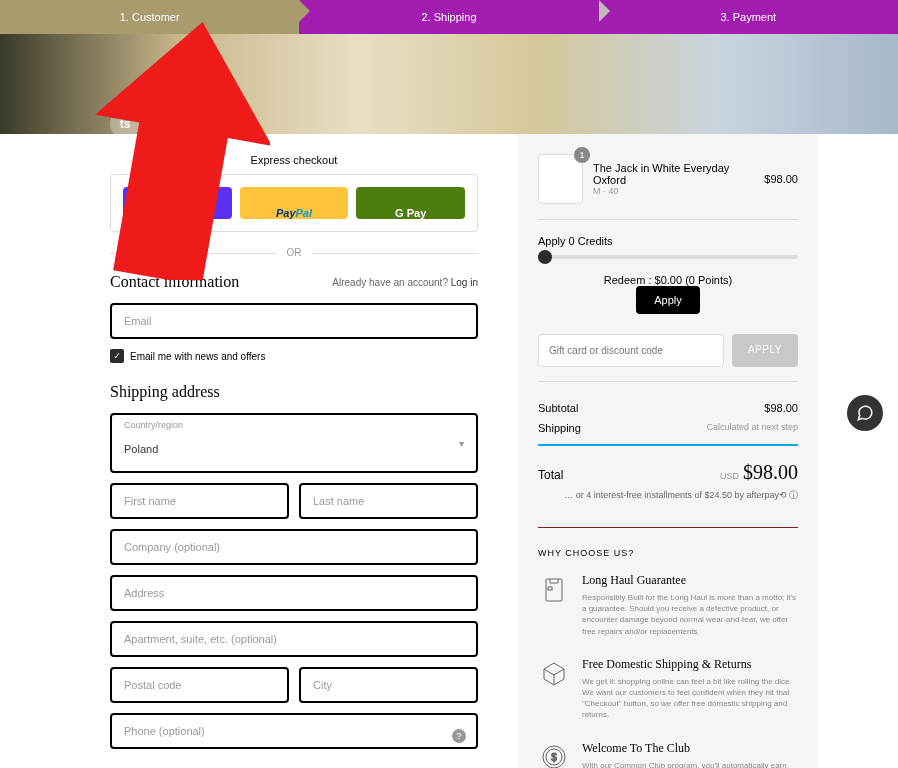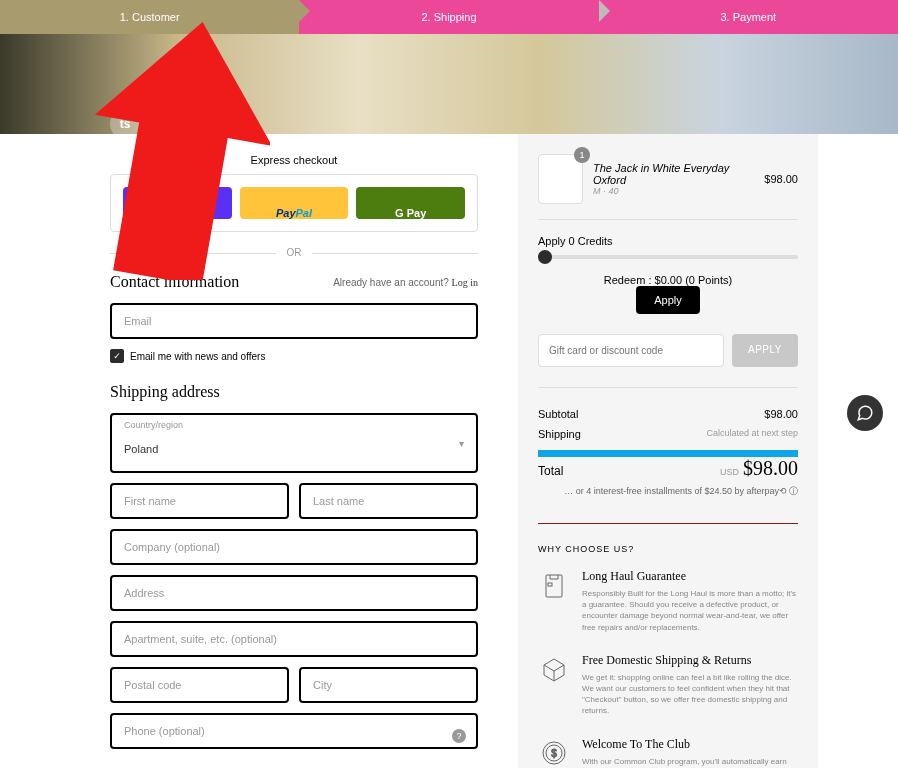--- a/index.html
+++ b/index.html
@@ -2,76 +2,76 @@
 <html><head>
 <meta charset="utf-8">
 <style>
 * { box-sizing: border-box; margin: 0; padding: 0; }
 body { font-family: -apple-system, BlinkMacSystemFont, "Segoe UI", sans-serif; background: #fff; width: 898px; position: relative; }
 .progress-bar { display: flex; height: 34px; }
 .progress-step { flex: 1; display: flex; align-items: center; justify-content: center; font-size: 11px; color: #fff; position: relative; }
 .progress-step::after { content: ''; position: absolute; right: -11px; top: 0; width: 0; height: 0; border-top: 11px solid transparent; border-bottom: 11px solid transparent; z-index: 2; }
 .progress-step.active { background: #a89b6e; }
 .progress-step.active::after { border-left: 11px solid #a89b6e; }
-.progress-step.inactive { background: #ec4899; }
+.progress-step.inactive { background: #a21caf; }
 .progress-step.inactive::after { border-left: 11px solid #bcbcbc; }
 .progress-step:last-child::after { display: none; }
 .banner { height: 100px; background: linear-gradient(90deg, #3a3a2a 0%, #c9b88a 20%, #e8dfc5 40%, #d4c89a 60%, #c9d4df 80%, #a8b8c8 100%); position: relative; overflow: hidden; }
 .banner-logo { position: absolute; left: 110px; top: 75px; width: 30px; height: 30px; border-radius: 50%; background: rgba(255,255,255,0.3); display:flex; align-items:center; justify-content:center; color:#fff; font-size:12px; font-weight:bold;}
 .main-container { display: flex; padding: 0 110px 40px 110px; gap: 40px; }
 .left-col { flex: 1; padding-top: 20px; }
 .right-col { width: 300px; background: #f5f5f5; padding: 20px; margin-top: 0; margin-right: -30px; }
 .express-label { text-align: center; font-size: 11px; margin-bottom: 8px; }
 .express-box { border: 1px solid #ddd; border-radius: 4px; padding: 12px; display: flex; gap: 8px; margin-bottom: 15px; }
 .pay-btn { flex: 1; height: 32px; border-radius: 4px; display: flex; align-items: flex-end; justify-content: center; font-size: 11px; font-weight: bold; cursor: pointer; }
 .shop-pay { background: #5a31f4; color: #fff; }
 .paypal { background: #ffc439; color: #003087; }
 .gpay { background: #4d7c0f; color: #fff; }
 .or-divider { text-align: center; font-size: 10px; color: #999; margin: 15px 0; position: relative; }
 .or-divider::before, .or-divider::after { content: ''; position: absolute; top: 50%; width: 45%; height: 1px; background: #ddd; }
 .or-divider::before { left: 0; } .or-divider::after { right: 0; }
 .section-header { display: flex; justify-content: space-between; align-items: center; margin-bottom: 12px; }
 .section-title { font-family: Georgia, serif; font-size: 16px; }
 .login-text { font-size: 10px; color: #666; }
-.login-text a { color: #333; text-decoration: none; font-family: Liberation Serif, serif; }
+.login-text a { color: #333; text-decoration: none; }
 .field { width: 100%; border: 2px solid #000000; border-radius: 4px; padding: 10px 12px; font-size: 11px; margin-bottom: 10px; color: #333; }
 .field::placeholder { color: #999; }
 .field-row { display: flex; gap: 10px; }
 .field-row .field { flex: 1; }
 .country-field { position: relative; }
 .country-label { position: absolute; top: 5px; left: 12px; font-size: 9px; color: #999; }
 .country-value { padding-top: 18px; padding-bottom: 6px; font-size: 11px; }
 .country-caret { position: absolute; right: 12px; top: 50%; transform: translateY(-50%); font-size: 10px; color: #999; }
 .checkbox-row { display: flex; align-items: center; gap: 6px; margin-bottom: 20px; }
 .checkbox { width: 14px; height: 14px; background: #2c2c2c; border-radius: 2px; display: flex; align-items: center; justify-content: center; color: #fff; font-size: 9px; }
 .checkbox-label { font-size: 10px; }
 .phone-wrap { position: relative; }
 .phone-help { position: absolute; right: 12px; top: 50%; transform: translateY(-50%); width: 14px; height: 14px; border-radius: 50%; background: #999; color: #fff; font-size: 9px; display: flex; align-items: center; justify-content: center; }
 .bottom-row { display: flex; justify-content: space-between; align-items: center; margin-top: 10px; }
 .return-link { font-size: 11px; color: #333; cursor: pointer; }
 .continue-btn { background: #2c2c2c; color: #fff; padding: 14px 24px; font-size: 10px; font-weight: bold; letter-spacing: 0.5px; border-radius: 4px; cursor: pointer; }
 .cart-item { display: flex; gap: 10px; align-items: center; padding-bottom: 15px; border-bottom: 1px solid #ddd; margin-bottom: 15px; }
 .item-img { width: 45px; height: 50px; background: #fff; border: 1px solid #ddd; border-radius: 4px; position: relative; }
 .item-badge { position: absolute; top: -8px; right: -8px; width: 16px; height: 16px; border-radius: 50%; background: #888; color: #fff; font-size: 9px; display: flex; align-items: center; justify-content: center; }
-.item-info { flex: 1; font-style: italic; }
+.item-info { flex: 1; }
 .item-name { font-size: 11px; }
 .item-variant { font-size: 9px; color: #999; }
 .item-price { font-size: 11px; }
 .credits-label { font-size: 11px; margin-bottom: 8px; }
 .slider-track { height: 4px; background: #ddd; border-radius: 2px; position: relative; margin-bottom: 15px; }
 .slider-thumb { width: 14px; height: 14px; border-radius: 50%; background: #2c2c2c; position: absolute; left: 0; top: -5px; }
 .redeem-row { display: flex; justify-content: space-between; align-items: center; margin-bottom: 20px; flex-direction: column; }
 .redeem-text { font-size: 11px; }
 .apply-btn-dark { background: #000; color: #fff; padding: 8px 18px; font-size: 11px; border-radius: 4px; cursor: pointer; }
-.promo-row { display: flex; gap: 8px; margin-bottom: 20px; padding-bottom: 20px; border-bottom: 1px solid #ddd; }
+.promo-row { display: flex; gap: 8px; margin-bottom: 20px; padding-bottom: 14px; border-bottom: 1px solid #ddd; }
 .promo-input { flex: 1; border: 1px solid #ddd; border-radius: 4px; padding: 10px; font-size: 10px; background: #fff; }
 .apply-btn-gray { background: #c8c8c8; color: #fff; padding: 10px 16px; font-size: 10px; border-radius: 4px; letter-spacing: 0.5px; }
 .summary-row { display: flex; justify-content: space-between; font-size: 11px; margin-bottom: 8px; }
 .summary-calc { font-size: 9px; color: #999; }
-.total-row { display: flex; justify-content: space-between; align-items: baseline; border-top: 7px solid #0ea5e9; margin-top: 10px; }
+.total-row { display: flex; justify-content: space-between; align-items: baseline; border-top: 2px solid #0ea5e9; padding-top: 15px; margin-top: 10px; }
 .total-label { font-size: 12px; }
 .total-amount { font-family: Georgia, serif; font-size: 20px; }
 .total-currency { font-size: 9px; color: #999; margin-right: 4px; }
 .afterpay-text { font-size: 9px; color: #666; text-align: right; margin-top: 5px; }
 .why-header { text-align: left; font-size: 9px; letter-spacing: 1px; margin: 25px 0 15px; border-top: 1px solid #7f1d1d; padding-top: 20px; }
 .benefit { display: flex; gap: 12px; margin-bottom: 20px; }
 .benefit-icon { width: 32px; height: 32px; flex-shrink: 0; display:flex; align-items:center; justify-content:center;}
 .benefit-title { font-family: Georgia, serif; font-size: 12px; margin-bottom: 4px; }
 .benefit-desc { font-size: 8px; color: #888; line-height: 1.4; }
 .chat-bubble { position: absolute; right: 15px; top: 395px; width: 36px; height: 36px; border-radius: 50%; background: #333; display: flex; align-items: center; justify-content: center; }

